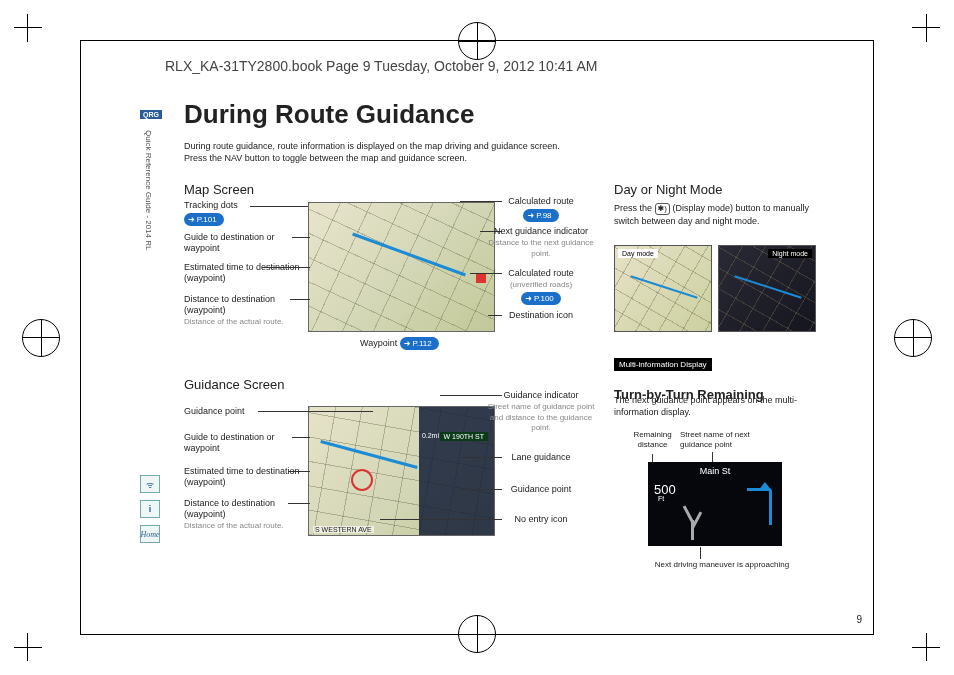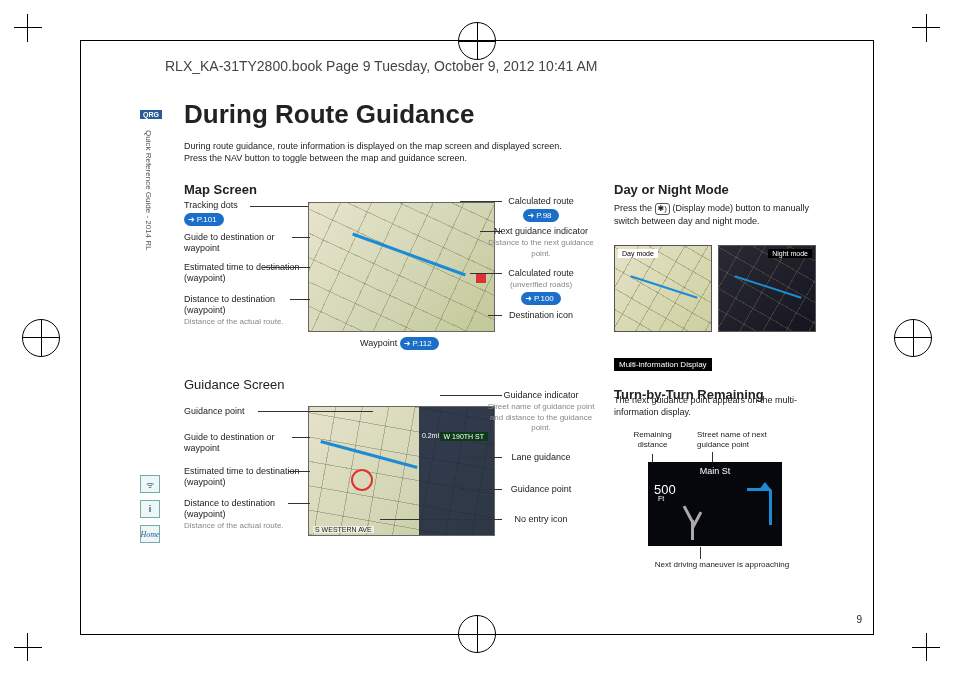--- a/index.html
+++ b/index.html
@@ -14,21 +14,21 @@
 .reg{position:absolute;width:36px;height:36px;border:1px solid #000;border-radius:50%;display:flex;align-items:center;justify-content:center}
 .reg::before{content:"";width:36px;height:1px;background:#000;position:absolute}.reg::after{content:"";width:1px;height:36px;background:#000;position:absolute}
 .reg.lm{left:22px;top:50%;transform:translateY(-50%)}.reg.rm{right:22px;top:50%;transform:translateY(-50%)}
 .reg.tm{top:22px;left:50%;transform:translateX(-50%)}.reg.bm{bottom:22px;left:50%;transform:translateX(-50%)}
 .frame{position:absolute;top:40px;left:80px;right:80px;bottom:40px;border:1px solid #000}
 .runhead{position:absolute;top:58px;left:165px;font-size:14px;color:#444}
 .qrg{position:absolute;top:110px;left:140px;background:#2a5c9a;color:#fff;font-size:7px;padding:1px 3px;font-weight:bold}
 .vtext{position:absolute;top:130px;left:144px;writing-mode:vertical-rl;font-size:8px;color:#555}
 .h1{position:absolute;top:99px;left:184px;font-size:26px;font-weight:bold}
 .intro{position:absolute;top:140px;left:184px;width:420px;line-height:1.35}
-.h2{font-size:13px;font-weight:bold;margin:0 0 5px}
+.h2{font-size:13px;font-weight:normal;margin:0 0 5px}
 .col1{position:absolute;top:182px;left:184px;width:320px}
 .map1{position:absolute;top:202px;left:308px;width:185px;height:128px;background:linear-gradient(135deg,#e8e4cc 0%,#d5d8b8 50%,#c2c898 100%);border:1px solid #666;overflow:hidden}
 .map1::before{content:"";position:absolute;inset:0;background-image:repeating-linear-gradient(25deg,rgba(100,100,60,.35) 0 1px,transparent 1px 22px),repeating-linear-gradient(115deg,rgba(100,100,60,.35) 0 1px,transparent 1px 28px)}
 .route1{position:absolute;border-top:3px solid #1b8bd6;width:120px;top:50px;left:40px;transform:rotate(20deg)}
 .map1 .flag{position:absolute;right:8px;top:70px;width:10px;height:10px;background:#d33}
 .wplabel{position:absolute;top:335px;left:360px;font-size:9px}
 .callL{position:absolute;left:184px;width:120px;text-align:left;line-height:1.2}
 .callR{position:absolute;left:486px;width:110px;text-align:center;line-height:1.2}
 .sub{color:#888;font-size:8px}
 .pref{display:inline-block;background:#1b6fc9;color:#fff;border-radius:9px;padding:0 7px 0 4px;font-size:8px;line-height:13px;margin-top:2px}
@@ -86,21 +86,21 @@
     <div class="reg tm"></div>
     <div class="reg bm"></div>
 <div class="frame"></div>
 
 <div class="runhead">RLX_KA-31TY2800.book  Page 9  Tuesday, October 9, 2012  10:41 AM</div>
 <div class="qrg">QRG</div>
 <div class="vtext">Quick Reference Guide - 2014 RL</div>
 
 <div class="h1">During Route Guidance</div>
 <div class="intro">
- <span>During route guidance, route information is displayed on the map screen and displayed screen.</span><br>
+ <span>During route guidance, route information is displayed on the map driving and guidance screen.</span><br>
  <span>Press the NAV button to toggle between the map and guidance screen.</span>
 </div>
 
 <div class="col1">
       <h2 class="h2">Map Screen</h2>
     </div>
 <div class="map1">
       <div class="route1"></div>
       <div class="flag"></div>
     </div>
@@ -167,21 +167,21 @@
         <div class="nlbl">Night mode</div>
       </div>
 </div>
 
 <div class="mid">Multi-information Display</div>
 <h2 class="h2t">Turn-by-Turn Remaining</h2>
 <div class="tbtxt">The next guidance point appears on the multi-information display.</div>
 
 <div class="annot" style="top:430px;left:625px;width:55px;text-align:center">Remaining distance</div>
 <div class="lead" style="top:454px;left:652px;width:1px;height:20px;background:#333"></div>
-<div class="annot" style="top:430px;left:697px;width:100px">Street name of next guidance point</div>
+<div class="annot" style="top:430px;left:680px;width:100px">Street name of next guidance point</div>
 <div class="lead" style="top:452px;left:712px;width:1px;height:14px;background:#333"></div>
 
 <div class="mfd">
  <div class="ms">Main St</div>
  <div class="num">500</div>
  <div class="unit">Ft</div>
  <div class="arrow"></div>
  <div class="fork"></div>
       <div class="fork2"></div>
 </div>

